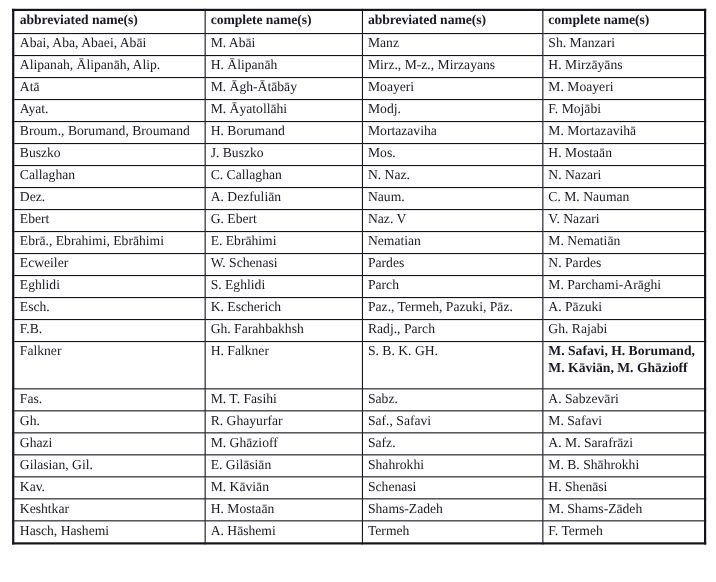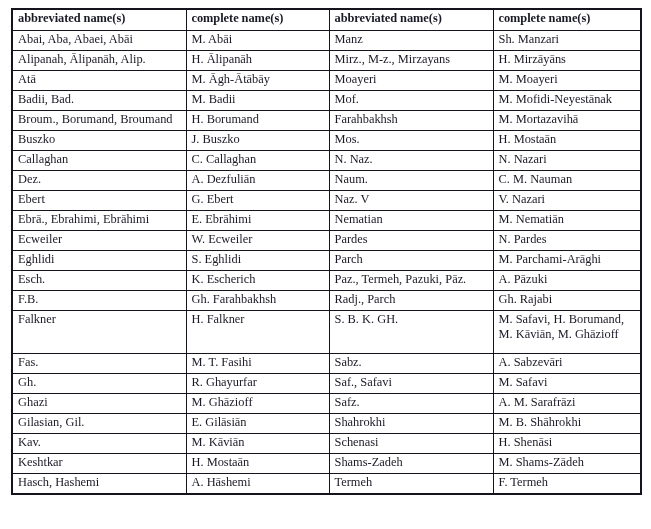--- a/index.html
+++ b/index.html
@@ -50,20 +50,21 @@
     font-weight: bold;
     height: 18px;
     font-size: 12.4px;
     letter-spacing: -0.05px;
   }
   table.abbrev-table tr.tall-row td {
     height: 40px;
   }
   .cell-line {
     display: block;
+    font-weight: bold;
   }
 </style>
 </head>
 <body>
 
 <div class="page">
   <table class="abbrev-table">
     <colgroup>
       <col class="c1">
         <col class="c2">
@@ -91,29 +92,29 @@
           <td>Mirz., M-z., Mirzayans</td>
           <td>H. Mirzāyāns</td>
         </tr>
         <tr>
           <td>Atā</td>
           <td>M. Āgh-Ātābāy</td>
           <td>Moayeri</td>
           <td>M. Moayeri</td>
         </tr>
         <tr>
-          <td>Badii, Bad.</td>
-          <td>M. Badii</td>
-          <td>Mof.</td>
-          <td>M. Mofidi-Neyestānak</td>
+          <td>Ayat.</td>
+          <td>M. Āyatollāhi</td>
+          <td>Modj.</td>
+          <td>F. Mojābi</td>
         </tr>
         <tr>
           <td>Broum., Borumand, Broumand</td>
           <td>H. Borumand</td>
-          <td>Farahbakhsh</td>
+          <td>Mortazaviha</td>
           <td>M. Mortazavihā</td>
         </tr>
         <tr>
           <td>Buszko</td>
           <td>J. Buszko</td>
           <td>Mos.</td>
           <td>H. Mostaān</td>
         </tr>
         <tr>
           <td>Callaghan</td>
@@ -134,21 +135,21 @@
           <td>V. Nazari</td>
         </tr>
         <tr>
           <td>Ebrā., Ebrahimi, Ebrāhimi</td>
           <td>E. Ebrāhimi</td>
           <td>Nematian</td>
           <td>M. Nematiān</td>
         </tr>
         <tr>
           <td>Ecweiler</td>
-          <td>W. Ecweiler</td>
+          <td>W. Schenasi</td>
           <td>Pardes</td>
           <td>N. Pardes</td>
         </tr>
         <tr>
           <td>Eghlidi</td>
           <td>S. Eghlidi</td>
           <td>Parch</td>
           <td>M. Parchami-Arāghi</td>
         </tr>
         <tr>

